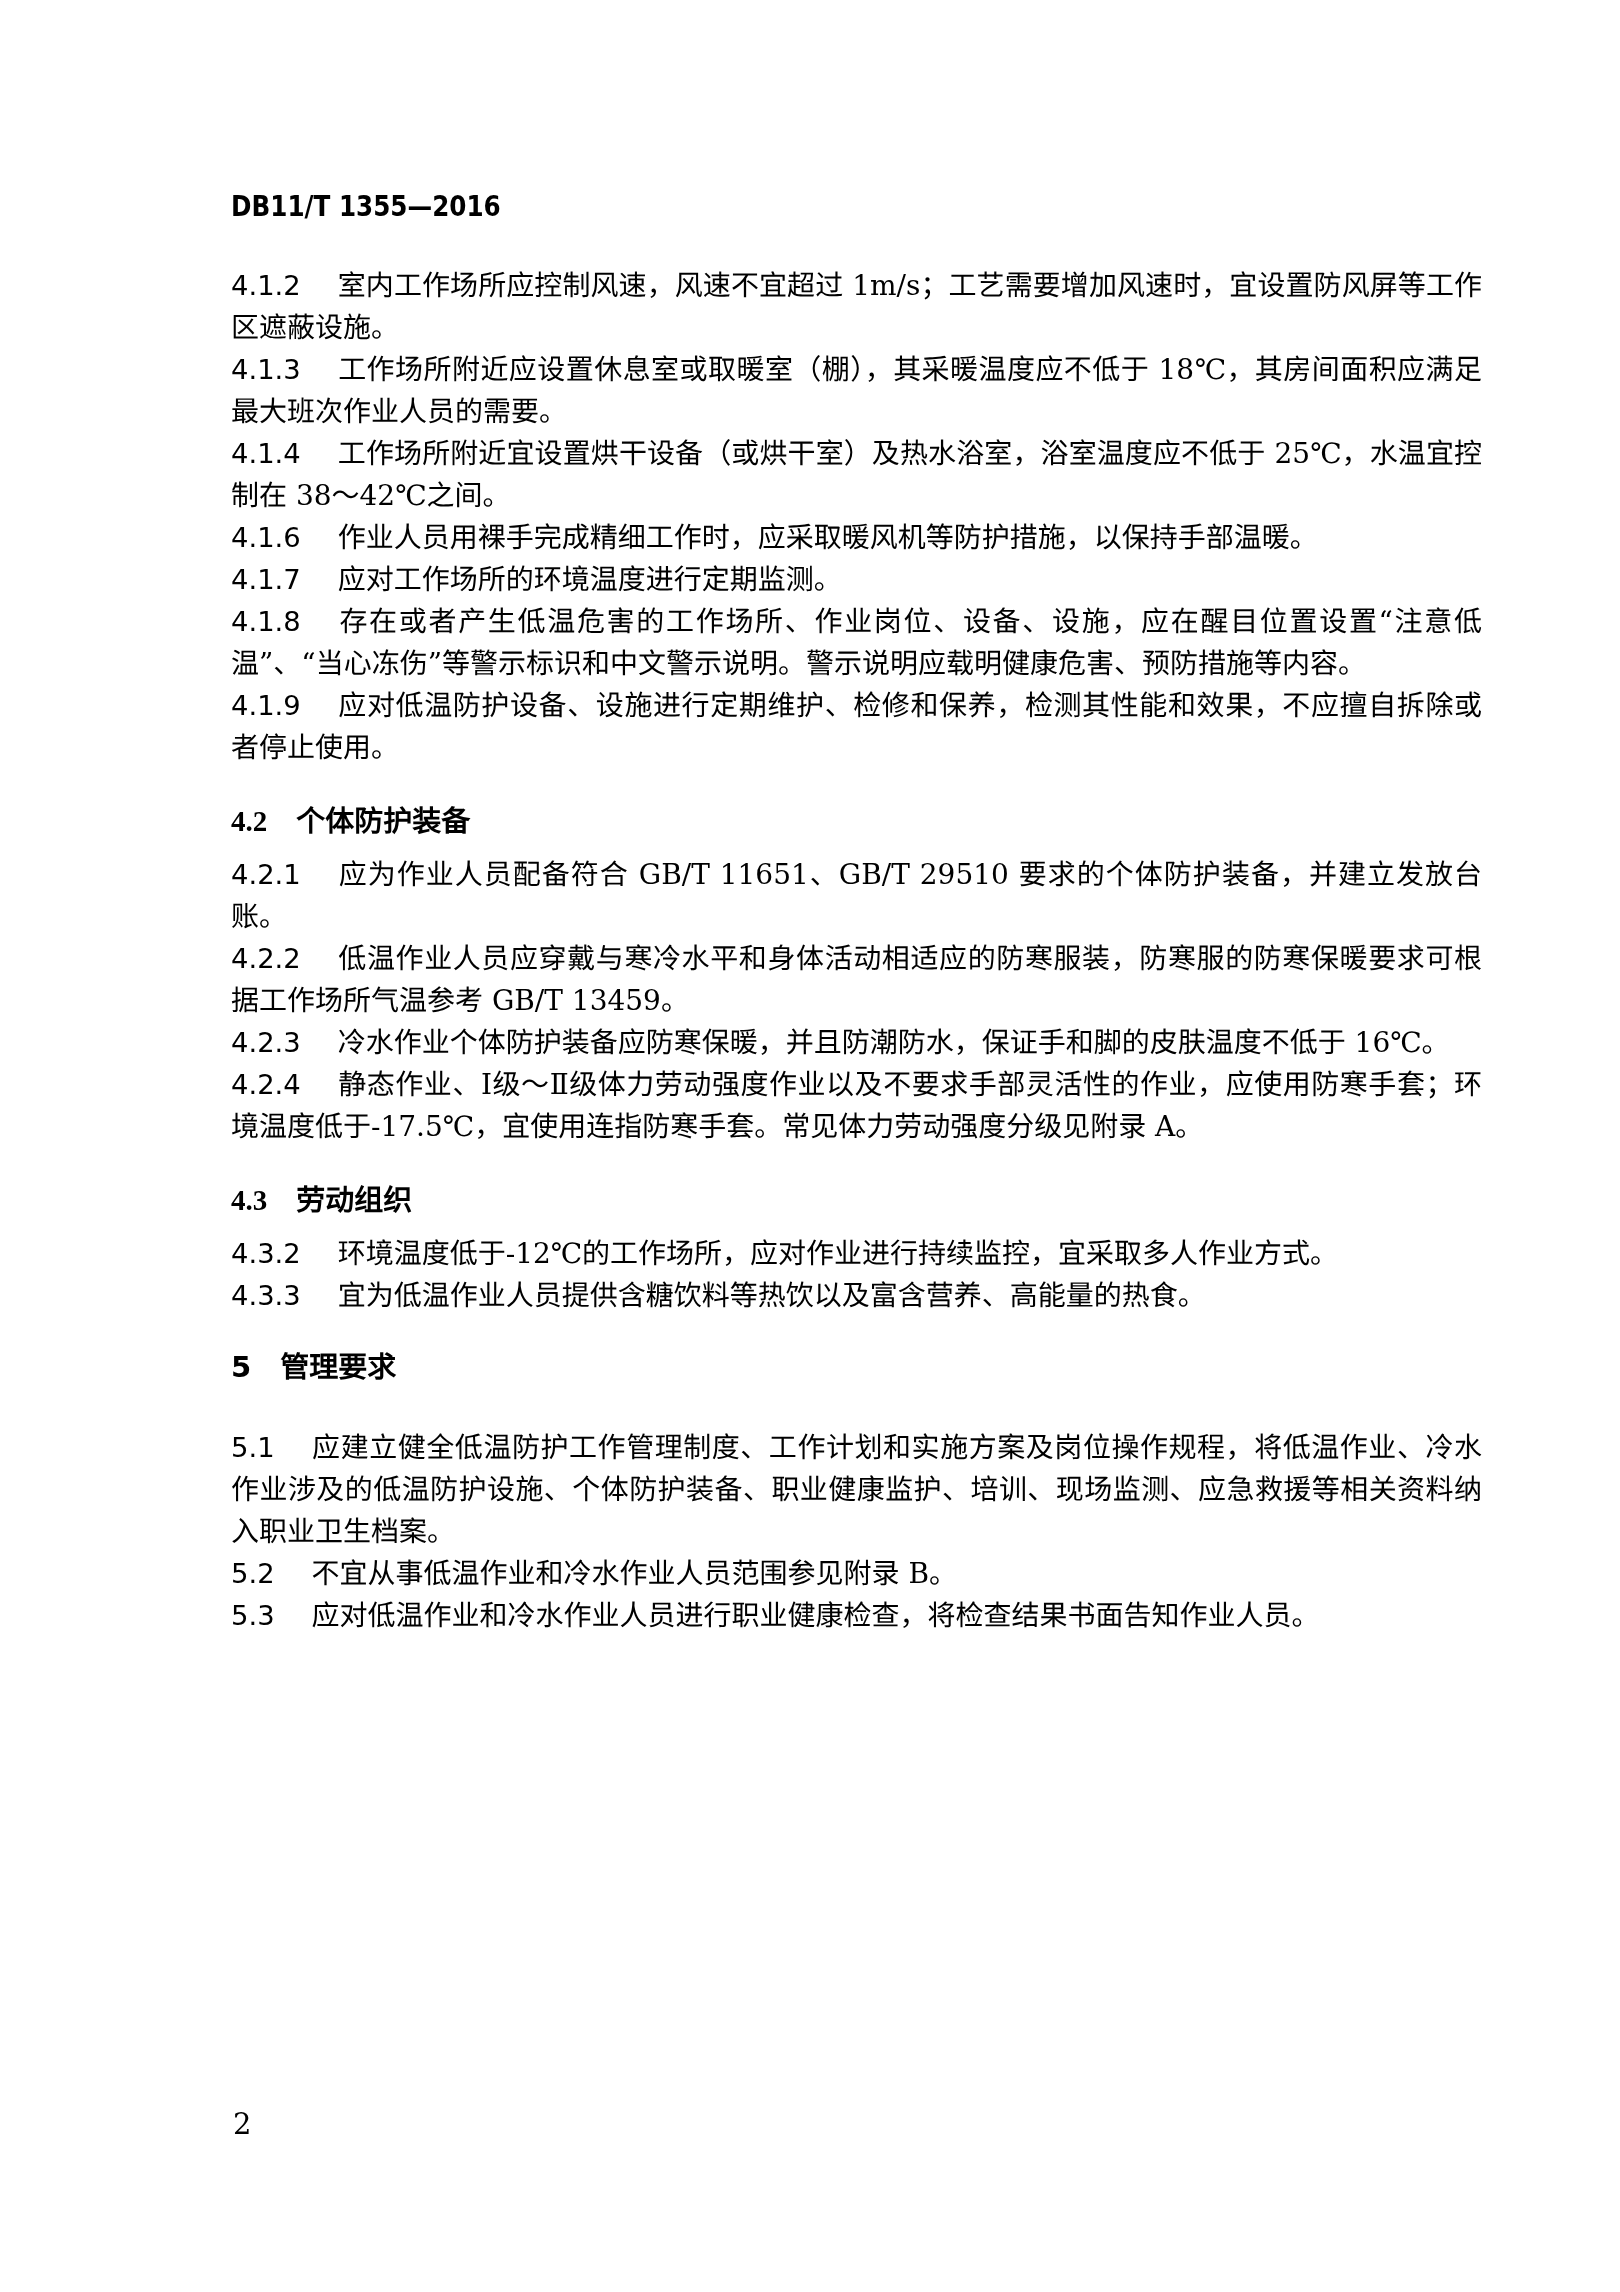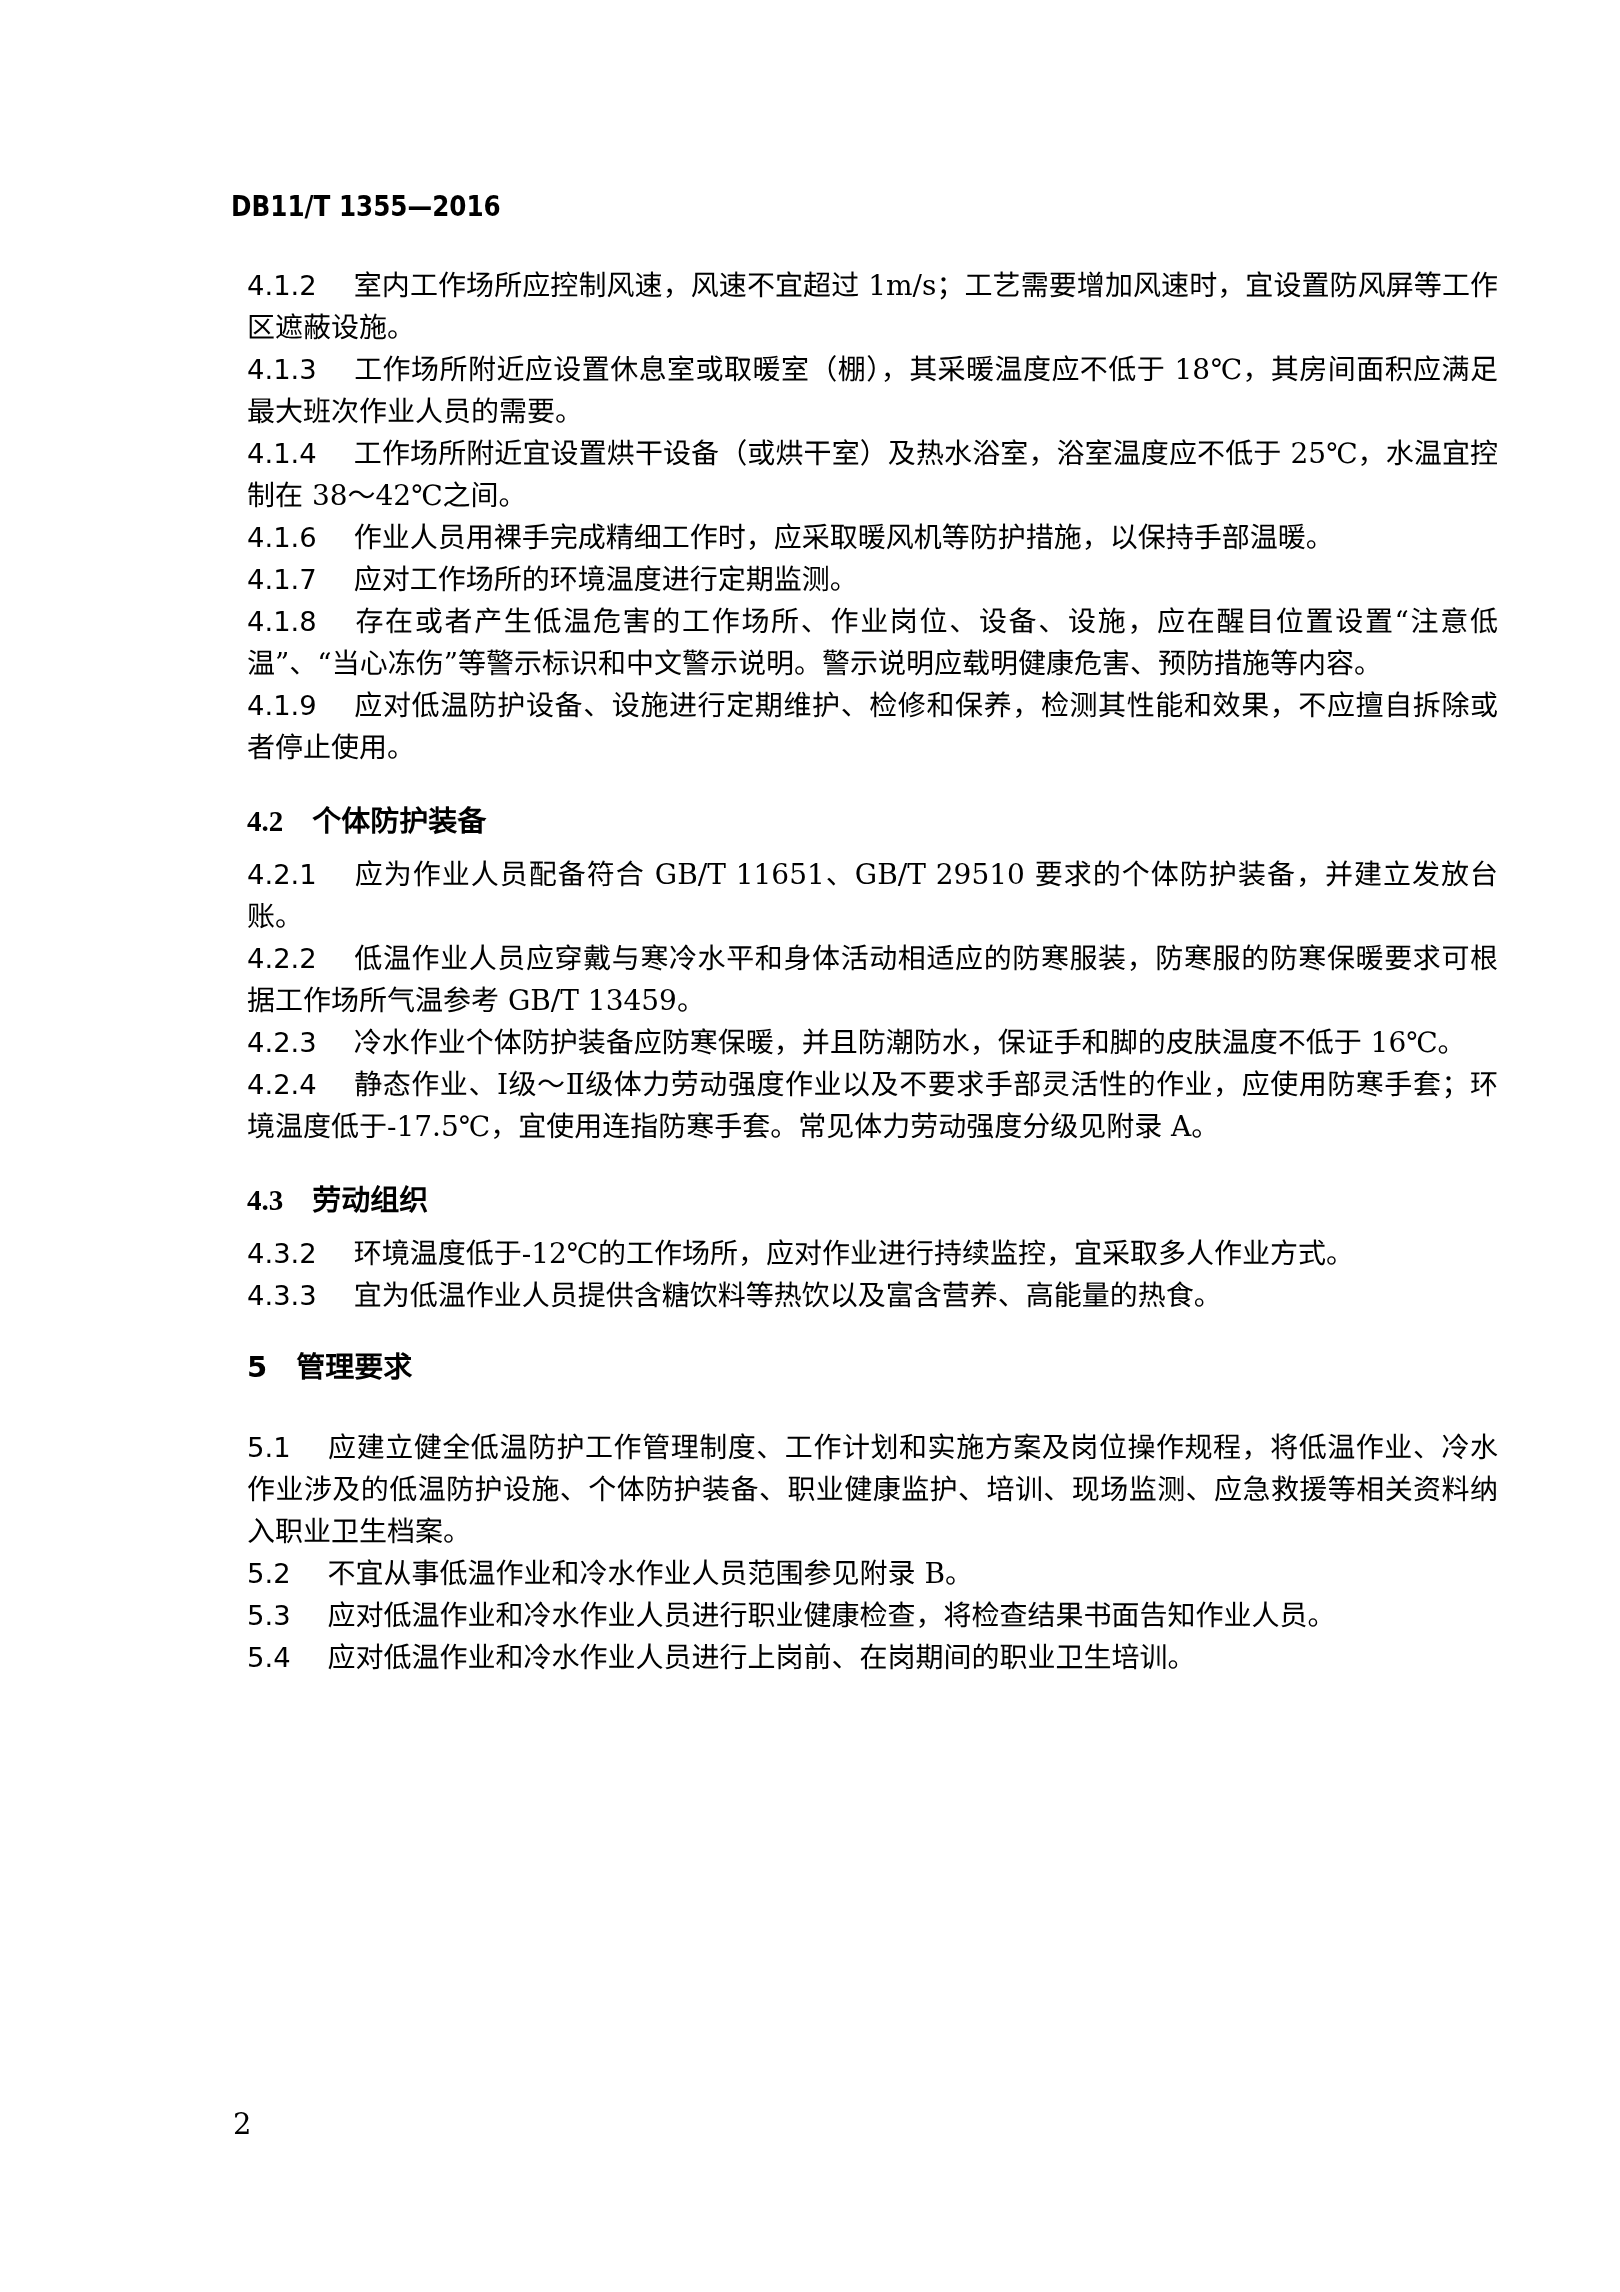--- a/index.html
+++ b/index.html
@@ -24,21 +24,21 @@
     font-family: "DejaVu Sans", "Liberation Sans", sans-serif;
     font-weight: 700;
     font-size: 28px;
     letter-spacing: 0px;
     transform: scaleX(0.88);
     transform-origin: left center;
     white-space: nowrap;
   }
   .content {
     position: absolute;
-    left: 206px;
+    left: 190px;
     top: 265px;
     width: 1251px;
   }
   .clause {
     margin: 0;
     font-size: 28px;
     line-height: 42px;
     text-align: justify;
     text-justify: inter-ideograph;
   }
@@ -89,18 +89,17 @@
       <p class="clause"><span class="num">4.2.2</span><span class="txt">低温作业人员应穿戴与寒冷水平和身体活动相适应的防寒服装，防寒服的防寒保暖要求可根据工作场所气温参考 GB/T 13459。</span></p>
       <p class="clause"><span class="num">4.2.3</span><span class="txt">冷水作业个体防护装备应防寒保暖，并且防潮防水，保证手和脚的皮肤温度不低于 16℃。</span></p>
       <p class="clause"><span class="num">4.2.4</span><span class="txt">静态作业、Ⅰ级～Ⅱ级体力劳动强度作业以及不要求手部灵活性的作业，应使用防寒手套；环境温度低于-17.5℃，宜使用连指防寒手套。常见体力劳动强度分级见附录 A。</span></p>
       <div class="heading2"><span class="num">4.3</span><span class="txt">劳动组织</span></div>
       <p class="clause"><span class="num">4.3.2</span><span class="txt">环境温度低于-12℃的工作场所，应对作业进行持续监控，宜采取多人作业方式。</span></p>
       <p class="clause"><span class="num">4.3.3</span><span class="txt">宜为低温作业人员提供含糖饮料等热饮以及富含营养、高能量的热食。</span></p>
       <div class="heading1"><span class="num">5</span><span class="txt">管理要求</span></div>
       <p class="clause"><span class="num">5.1</span><span class="txt">应建立健全低温防护工作管理制度、工作计划和实施方案及岗位操作规程，将低温作业、冷水作业涉及的低温防护设施、个体防护装备、职业健康监护、培训、现场监测、应急救援等相关资料纳入职业卫生档案。</span></p>
       <p class="clause"><span class="num">5.2</span><span class="txt">不宜从事低温作业和冷水作业人员范围参见附录 B。</span></p>
       <p class="clause"><span class="num">5.3</span><span class="txt">应对低温作业和冷水作业人员进行职业健康检查，将检查结果书面告知作业人员。</span></p>
-      <p class="clause"><span class="num">5.4</span><span class="txt">应对低温作业和冷水作业人员进行上岗前、在岗期间的职业卫生培训。</span></p>
     </div>
 
   <div class="page-number">2</div>
 </div>
 
 
 </body></html>

